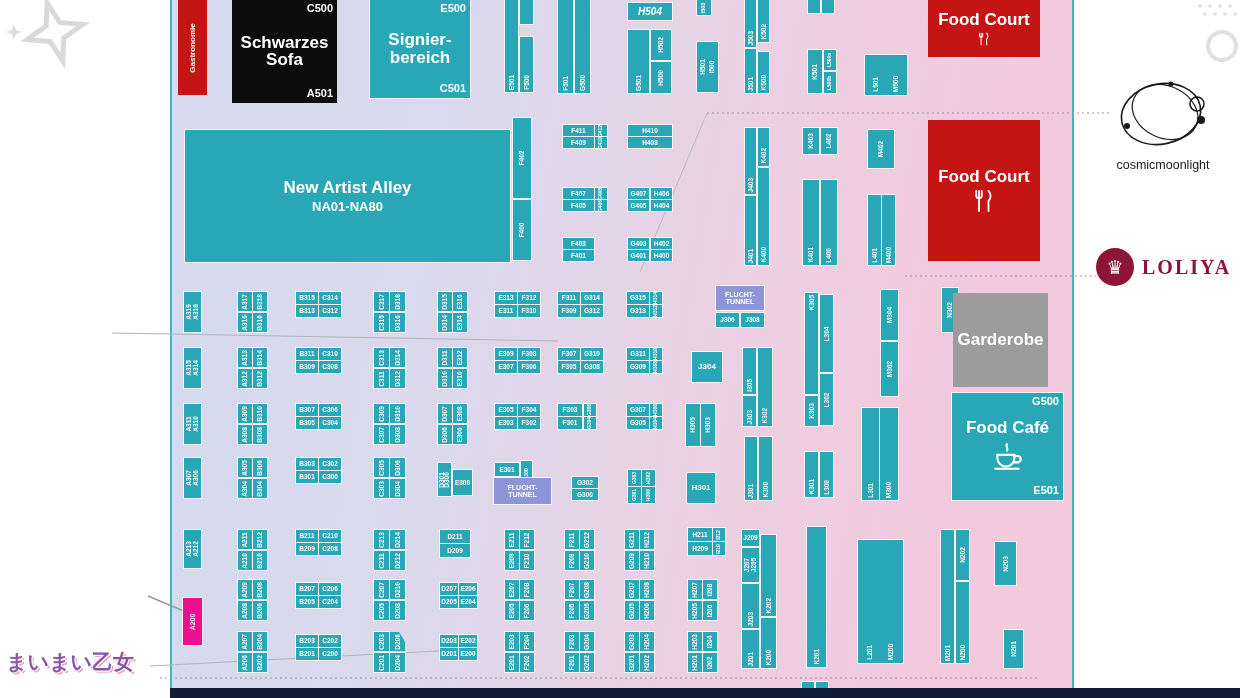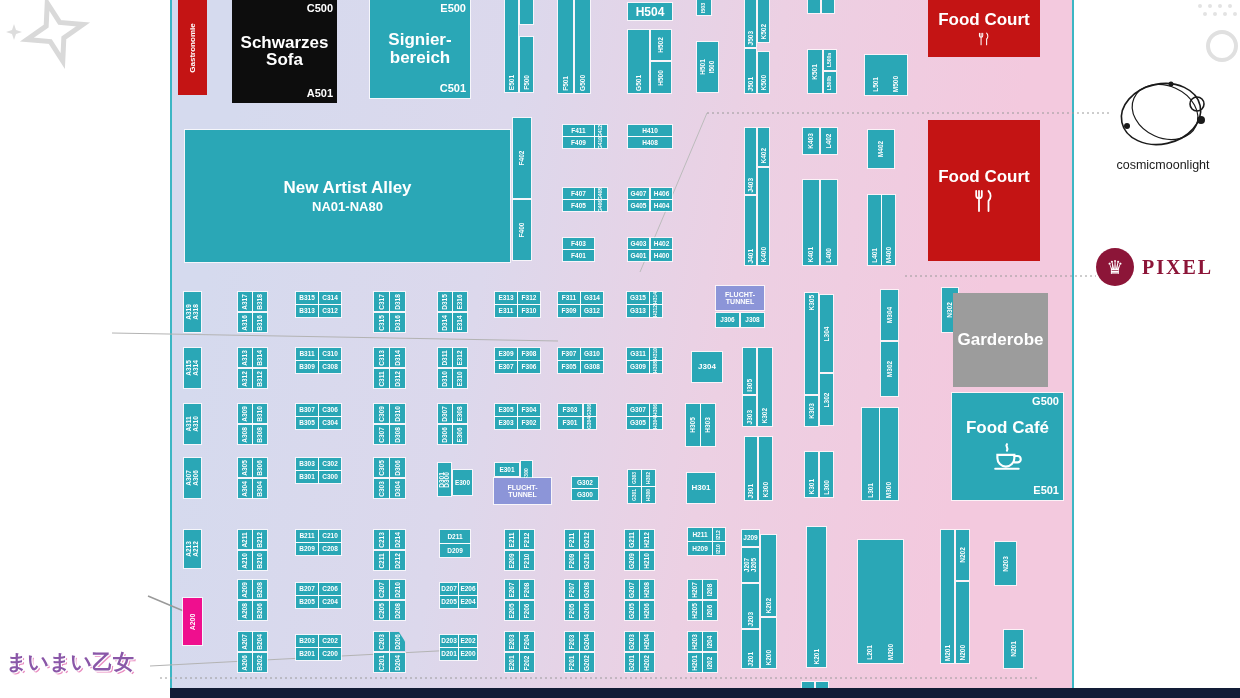--- a/index.html
+++ b/index.html
@@ -98,21 +98,21 @@
       <div class="blk" style="left: 520px; top: 37px; width: 13px; height: 55px;">
         <span class="lb v" style="font-size: 6.5px; left: 50%; bottom: 2px; transform: translateX(-50%) rotate(180deg);">F500</span>
       </div>
       <div class="blk" style="left: 558px; top: 0px; width: 15px; height: 93px;">
         <span class="lb v" style="font-size: 6.5px; left: 50%; bottom: 2px; transform: translateX(-50%) rotate(180deg);">F501</span>
       </div>
       <div class="blk" style="left: 575px; top: 0px; width: 15px; height: 93px;">
         <span class="lb v" style="font-size: 6.5px; left: 50%; bottom: 2px; transform: translateX(-50%) rotate(180deg);">G500</span>
       </div>
       <div class="blk" style="left: 628px; top: 3px; width: 44px; height: 17px;">
-        <span class="lb" style="font-size: 12px; left: 50%; top: 50%; transform: translate(-50%, -50%);">H504</span>
+        <span class="lb" style="font-size: 10px; left: 50%; top: 50%; transform: translate(-50%, -50%); font-style: italic;">H504</span>
       </div>
       <div class="blk" style="left: 628px; top: 30px; width: 21px; height: 63px;">
         <span class="lb v" style="font-size: 6.5px; left: 50%; bottom: 2px; transform: translateX(-50%) rotate(180deg);">G501</span>
       </div>
       <div class="blk" style="left: 651px; top: 30px; width: 20px; height: 30px;">
         <span class="lb v" style="font-size: 6.5px; left: 50%; top: 50%; transform: translate(-50%, -50%) rotate(180deg);">H502</span>
       </div>
       <div class="blk" style="left: 651px; top: 62px; width: 20px; height: 31px;">
         <span class="lb v" style="font-size: 6.5px; left: 50%; top: 50%; transform: translate(-50%, -50%) rotate(180deg);">H500</span>
       </div>
@@ -1047,15 +1047,15 @@
     </svg>
     <div class="cname">cosmicmoonlight</div>
   </div>
 
   <div class="note" id="maimai">
     <span>まいまい乙女</span>
   </div>
 
   <div class="note" id="loliya">
     <div class="crown">♛</div>
-    <div class="lname">PIXEL</div>
+    <div class="lname">LOLIYA</div>
   </div>
 </div>
 
 </body></html>

